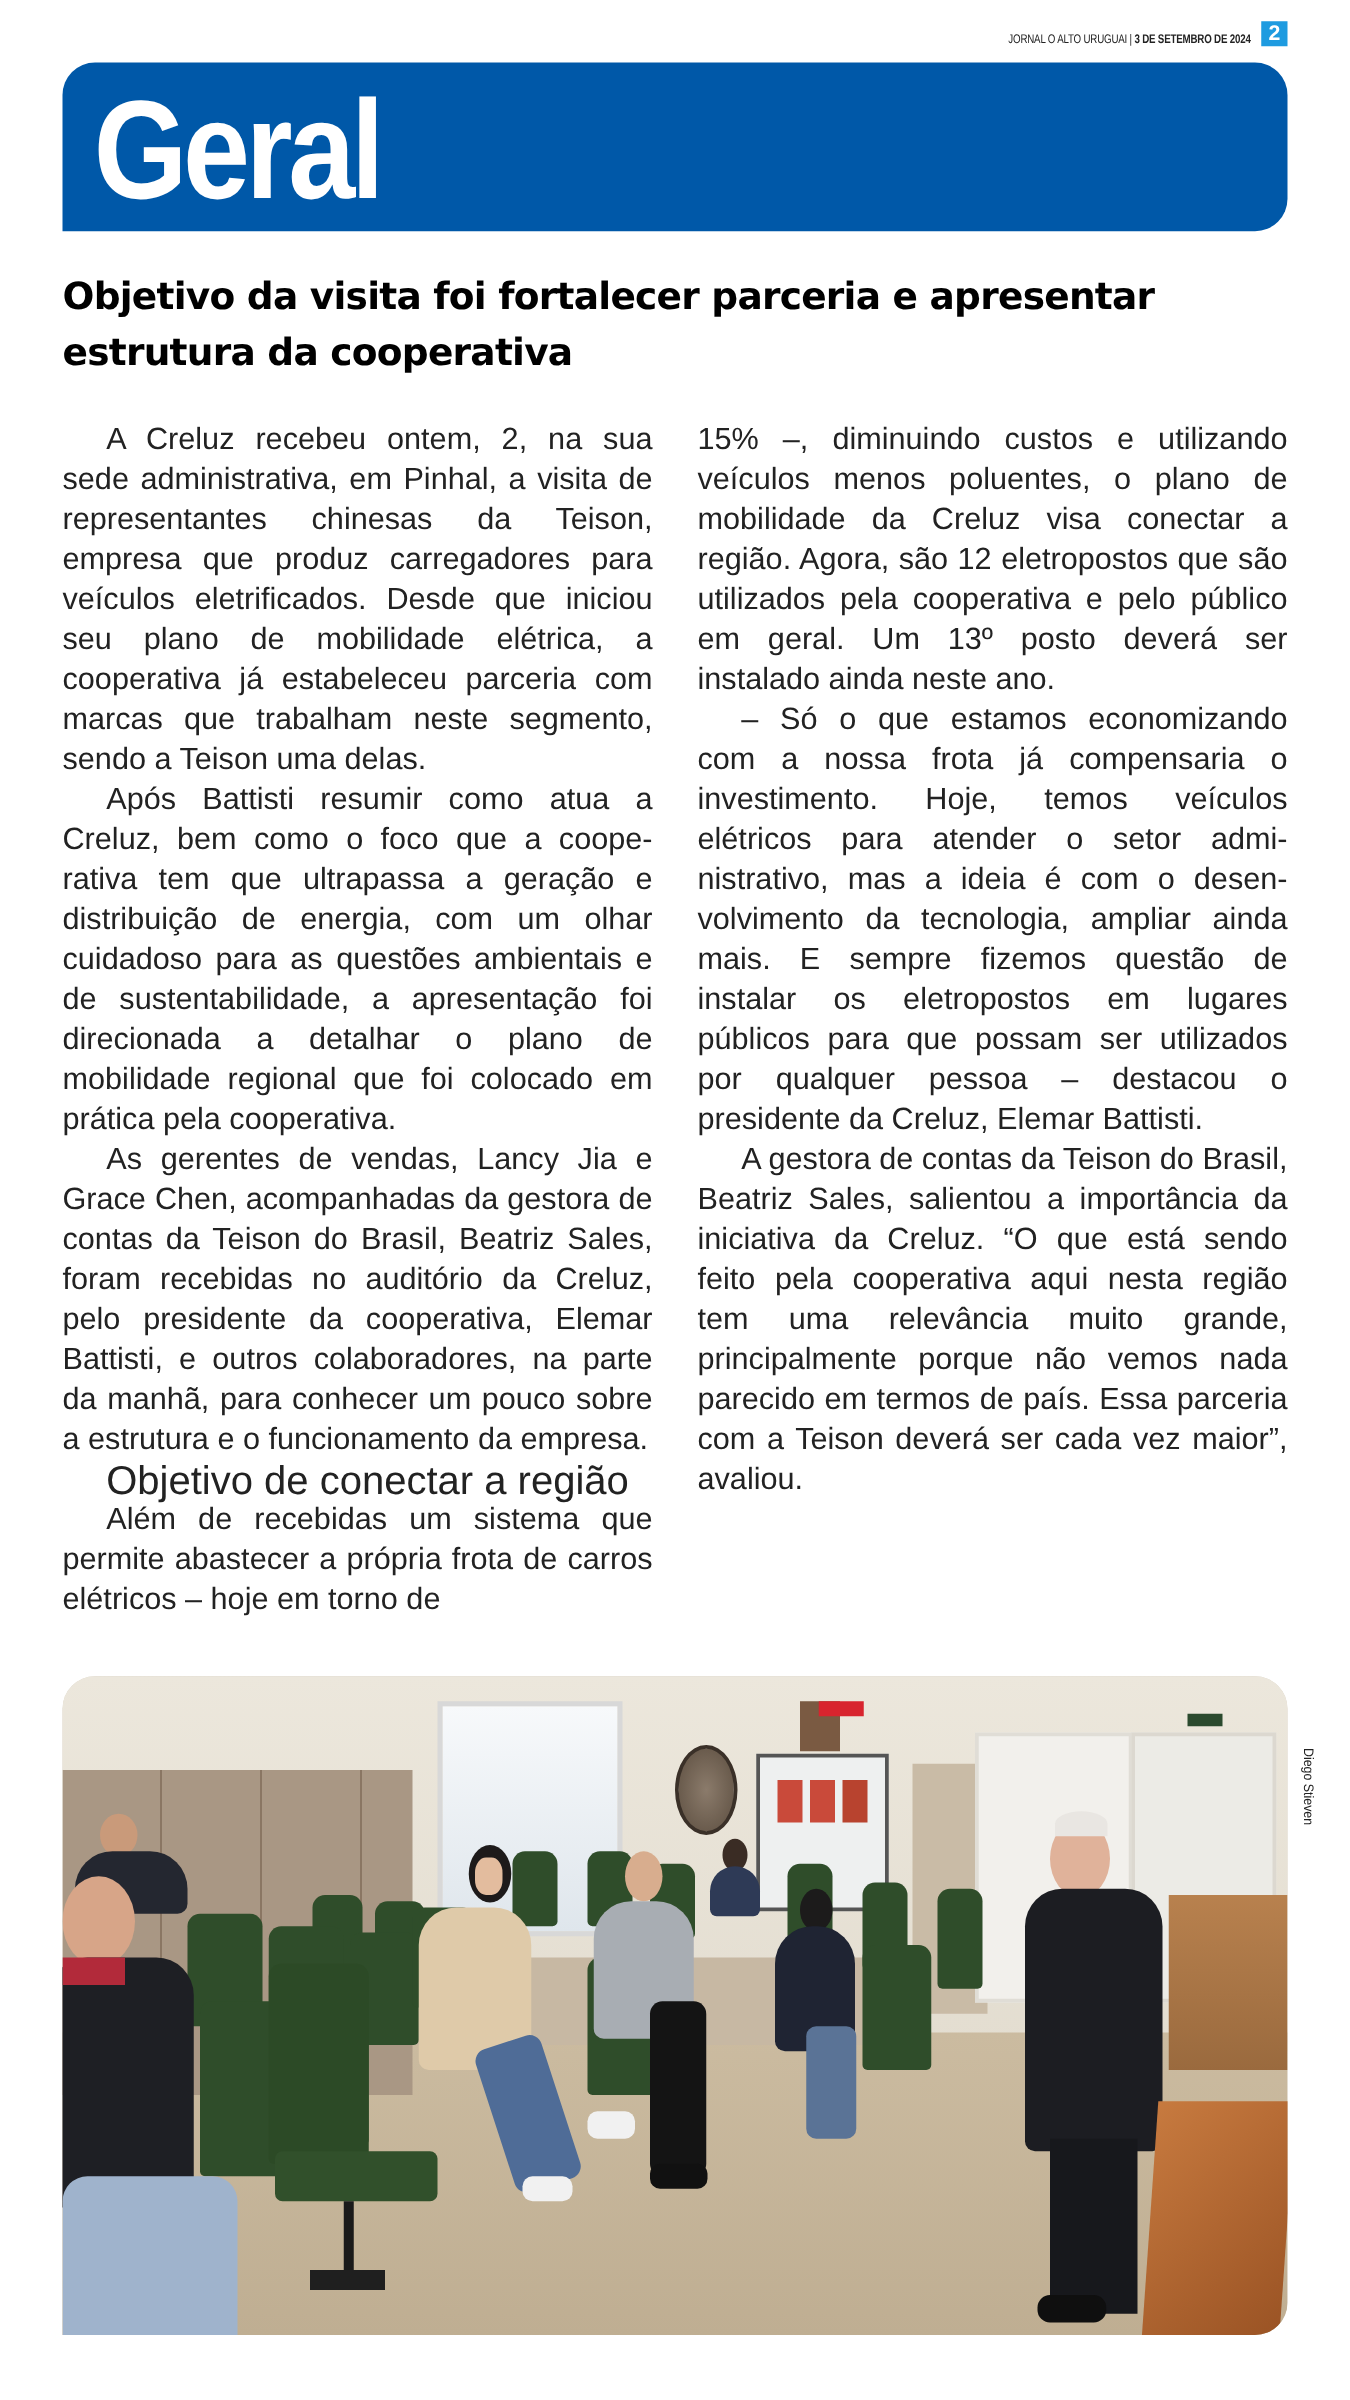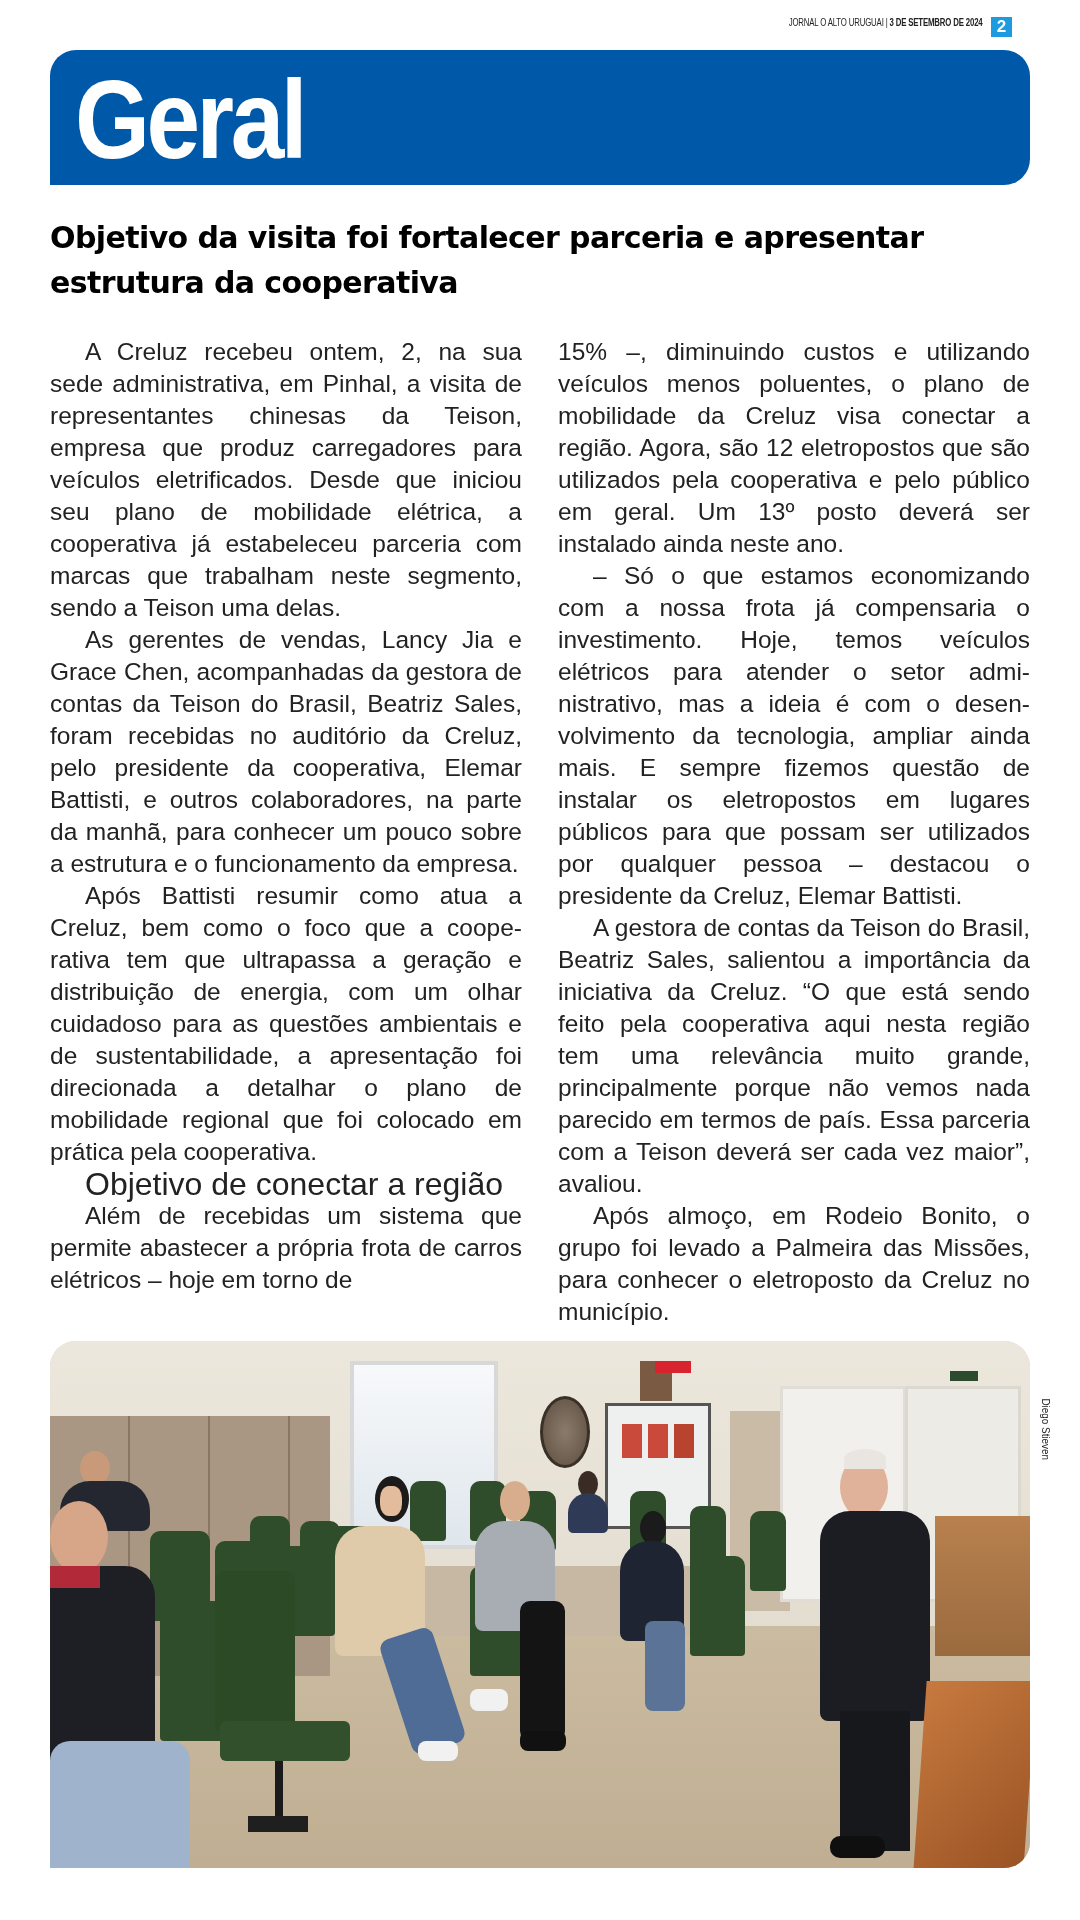--- a/index.html
+++ b/index.html
@@ -1,22 +1,22 @@
 <!DOCTYPE html>
 <html><head>
 <meta charset="utf-8">
 <style>
   html, body { margin: 0; padding: 0; }
   body {
     width: 1080px; height: 1920px; background: #ffffff; position: relative; overflow: hidden;
     font-family: "Liberation Sans", sans-serif; color: #1a1a1a;
   }
   .masthead {
-    position: absolute; top: 17px; right: 68px; height: 20px;
-    display: flex; align-items: flex-start; gap: 8px;
+    position: absolute; top: 17px; right: 50px; height: 20px;
+    display: flex; align-items: flex-end; gap: 8px;
   }
   .masthead-text {
     font-family: "Liberation Sans Narrow", "Liberation Sans", sans-serif;
     font-size: 10px; letter-spacing: -0.2px; color: #222; transform: scaleX(0.78); transform-origin: right center;
     white-space: nowrap;
   }
   .masthead-text .pub { font-weight: normal; }
   .masthead-text .date { font-weight: bold; }
   .page-num {
     width: 21px; height: 20px; background: #1e9be0; color: #fff; font-weight: bold;
@@ -96,30 +96,29 @@
 
 <div class="section-banner">
   <div class="section-title">Geral</div>
 </div>
 
 <h1 class="headline">Objetivo da visita foi fortalecer parceria e apresentar estrutura da cooperativa</h1>
 
 <div class="columns">
   <div class="col">
     <p>A Creluz recebeu ontem, 2, na sua sede administrativa, em Pinhal, a visita de representantes chinesas da Teison, empresa que produz carregadores para veículos eletrificados. Desde que iniciou seu plano de mobilidade elétri­ca, a cooperativa já estabeleceu parce­ria com marcas que trabalham neste segmento, sendo a Teison uma delas.</p>
+    <p>Após Battisti resumir como atua a Creluz, bem como o foco que a coope­rativa tem que ultrapassa a geração e distribuição de energia, com um olhar cuidadoso para as questões ambien­tais e de sustentabilidade, a apresen­tação foi direcionada a detalhar o plano de mobilidade regional que foi coloca­do em prática pela cooperativa.</p>
     <p>As gerentes de vendas, Lancy Jia e Grace Chen, acompanhadas da gesto­ra de contas da Teison do Brasil, Beatriz Sales, foram recebidas no auditório da Creluz, pelo presidente da cooperativa, Elemar Battisti, e outros colaboradores, na parte da manhã, para conhecer um pouco sobre a estrutura e o funciona­mento da empresa.</p>
-    <p>Após Battisti resumir como atua a Creluz, bem como o foco que a coope­rativa tem que ultrapassa a geração e distribuição de energia, com um olhar cuidadoso para as questões ambien­tais e de sustentabilidade, a apresen­tação foi direcionada a detalhar o plano de mobilidade regional que foi coloca­do em prática pela cooperativa.</p>
     <p class="subhead">Objetivo de conectar a região</p>
     <p>Além de recebidas um sistema que permite abastecer a própria frota de carros elétricos – hoje em torno de</p>
   </div>
   <div class="col">
     <p class="cont">15% –, diminuindo custos e utilizando veículos menos poluentes, o plano de mobilidade da Creluz visa conectar a região. Agora, são 12 eletropostos que são utilizados pela cooperativa e pelo público em geral. Um 13º posto deverá ser instalado ainda neste ano.</p>
     <p>– Só o que estamos economizan­do com a nossa frota já compensaria o investimento. Hoje, temos veículos elétricos para atender o setor admi­nistrativo, mas a ideia é com o desen­volvimento da tecnologia, ampliar ain­da mais. E sempre fizemos questão de instalar os eletropostos em lugares públicos para que possam ser utiliza­dos por qualquer pessoa – destacou o presidente da Creluz, Elemar Battisti.</p>
     <p>A gestora de contas da Teison do Brasil, Beatriz Sales, salientou a impor­tância da iniciativa da Creluz. “O que está sendo feito pela cooperativa aqui nesta região tem uma relevância muito grande, principalmente porque não ve­mos nada parecido em termos de país. Essa parceria com a Teison deverá ser cada vez maior”, avaliou.</p>
-    <p>Após almoço, em Rodeio Bonito, o grupo foi levado a Palmeira das Mis­sões, para conhecer o eletroposto da Creluz no município.</p>
   </div>
 </div>
 
 <div class="photo">
   <div class="ph wall"></div>
   <div class="ph floor"></div>
   <div class="ph cabinets"></div>
   <div class="ph window"></div>
   <div class="ph wall-panel"></div>
   <div class="ph plate"></div>

